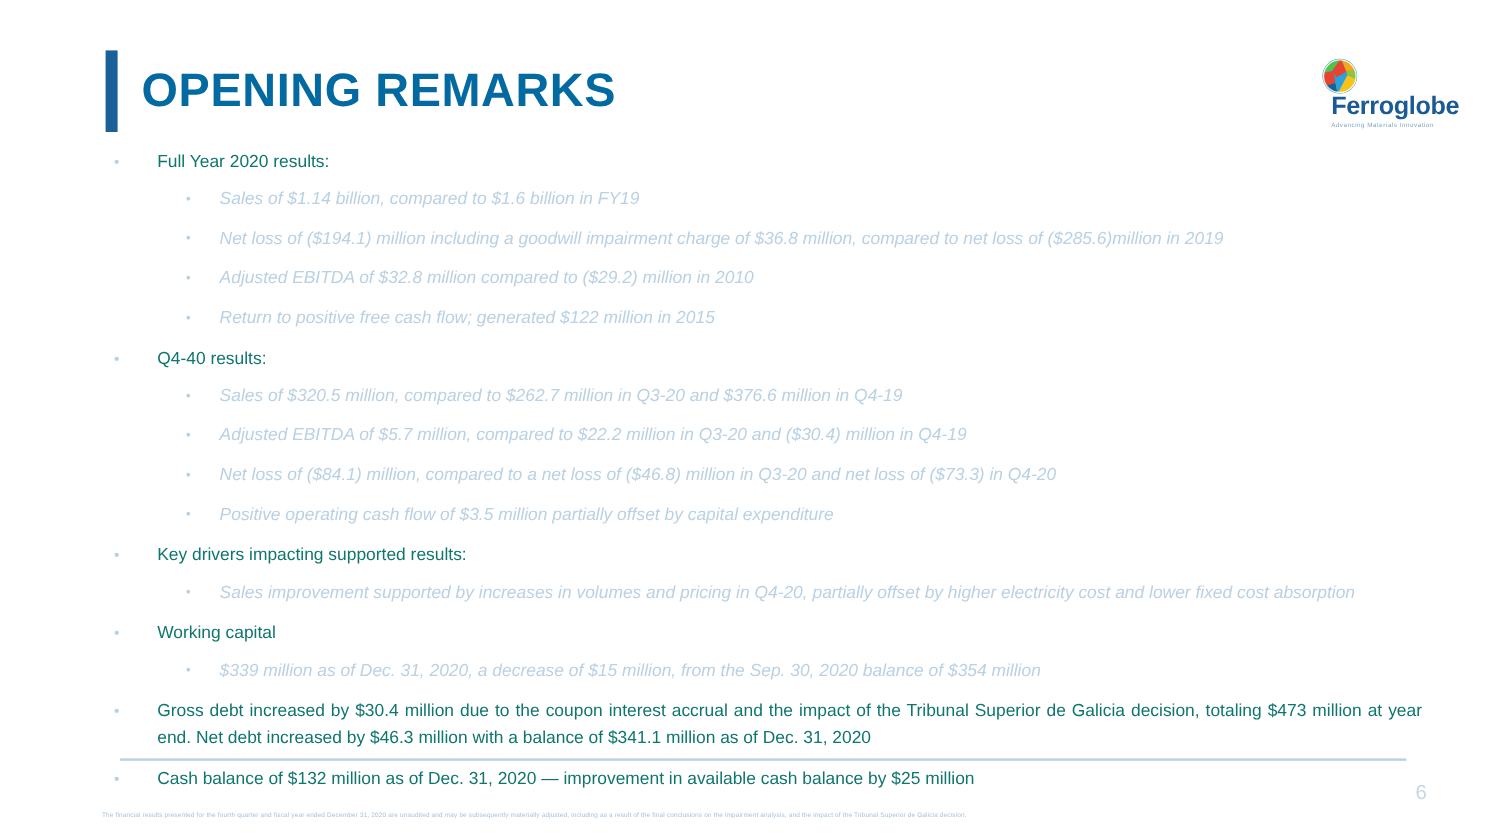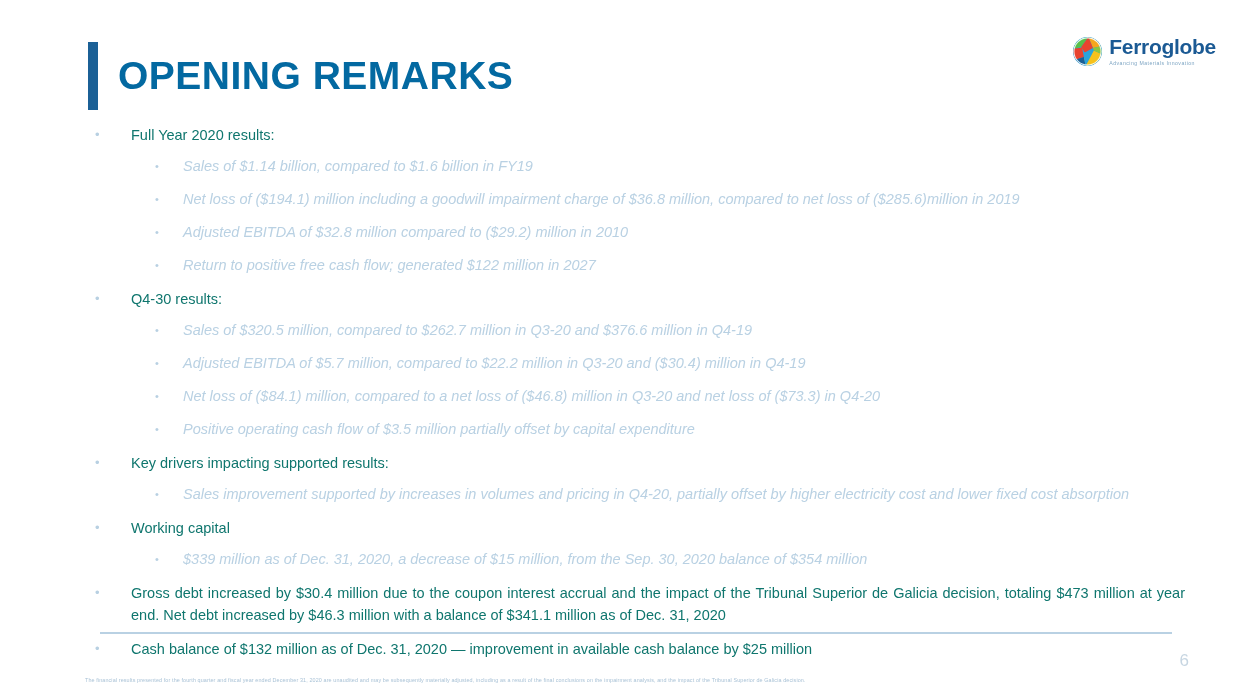--- a/index.html
+++ b/index.html
@@ -14,25 +14,26 @@
     position: relative;
     width: 1246px;
     height: 700px;
     background: #ffffff;
     overflow: hidden;
   }
 
   
   .logo-block {
     position: absolute;
-    top: 36px;
+    top: 48px;
     right: 30px;
     display: flex;
     align-items: flex-start;
     height: 34px;
+    flex-direction: column;
   }
   .logo-mark {
     width: 29px;
     height: 29px;
     border-radius: 50%;
     position: relative;
     overflow: hidden;
     flex: 0 0 auto;
     margin-top: 1px;
     background: #2a9fd6;
@@ -222,26 +223,26 @@
       <span class="row-text">Net loss of ($194.1) million including a goodwill impairment charge of $36.8 million, compared to net loss of ($285.6)million in 2019</span>
     </div>
 
     <div class="row lvl2">
       <span class="bullet-glyph">•</span>
       <span class="row-text">Adjusted EBITDA of $32.8 million compared to ($29.2) million in 2010</span>
     </div>
 
     <div class="row lvl2">
       <span class="bullet-glyph">•</span>
-      <span class="row-text">Return to positive free cash flow; generated $122 million in 2027</span>
+      <span class="row-text">Return to positive free cash flow; generated $122 million in 2015</span>
     </div>
 
     <div class="row lvl1 grp-gap">
       <span class="bullet-glyph">•</span>
-      <span class="row-text">Q4-30 results:</span>
+      <span class="row-text">Q4-40 results:</span>
     </div>
 
     <div class="row lvl2">
       <span class="bullet-glyph">•</span>
       <span class="row-text">Sales of $320.5 million, compared to $262.7 million in Q3-20 and $376.6 million in Q4-19</span>
     </div>
 
     <div class="row lvl2">
       <span class="bullet-glyph">•</span>
       <span class="row-text">Adjusted EBITDA of $5.7 million, compared to $22.2 million in Q3-20 and ($30.4) million in Q4-19</span>

